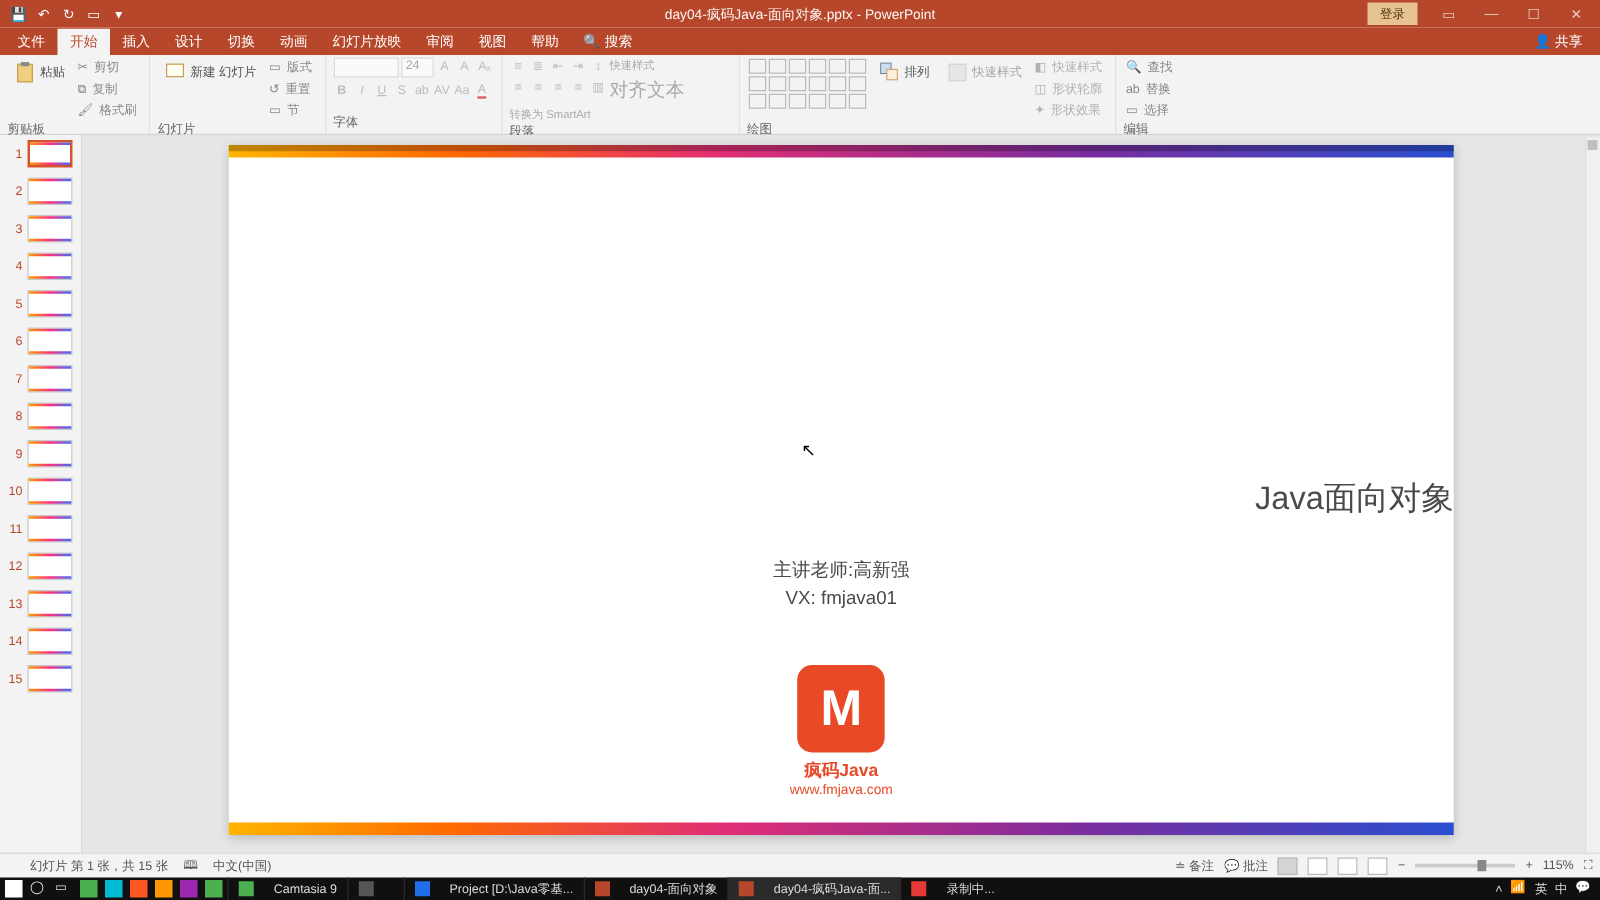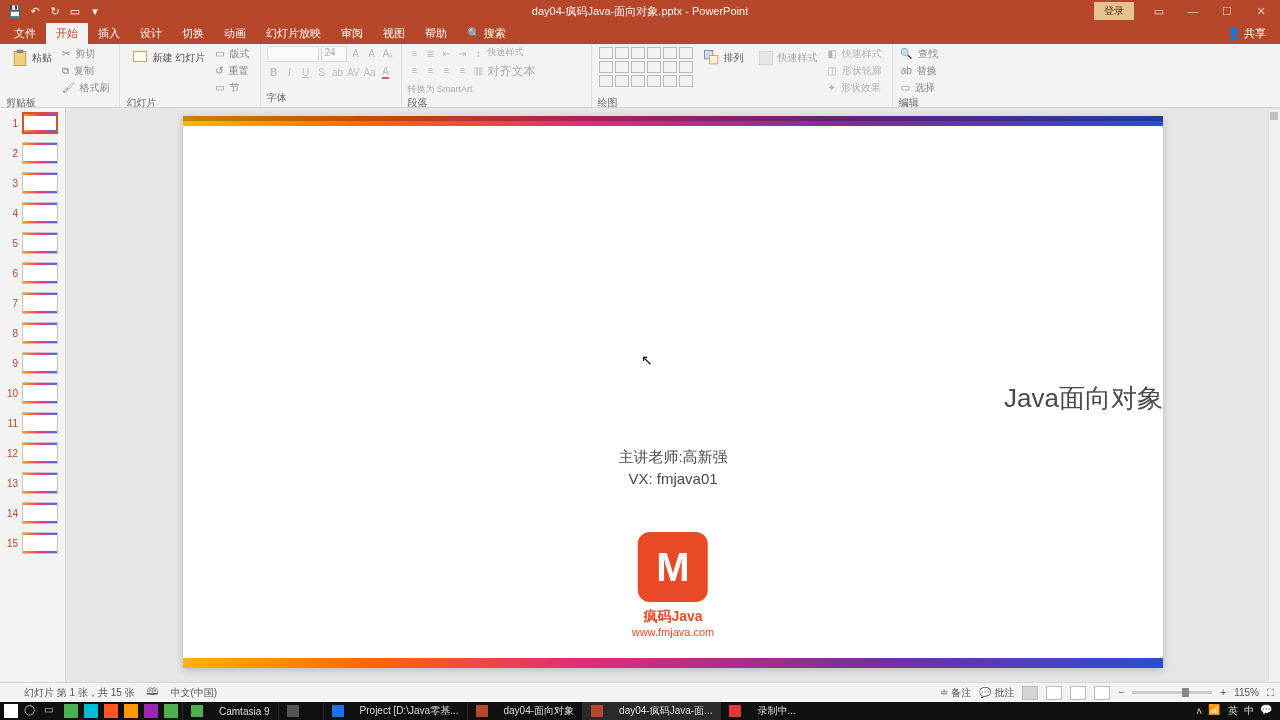--- a/index.html
+++ b/index.html
@@ -197,21 +197,21 @@
         <span class="ic">⇥</span>
         <span class="ic">↕</span>
         <span style="font-size:9px">快速样式</span>
       </div>
       <div class="icorow">
         <span class="ic">≡</span>
         <span class="ic">≡</span>
         <span class="ic">≡</span>
         <span class="ic">≡</span>
         <span class="ic">▥</span>
-        <span style="font-size:12px">对齐文本</span>
+        <span style="font-size:15px">对齐文本</span>
       </div>
       <div style="font-size:9px">转换为 SmartArt</div>
     </div>
     <div class="glabel">段落</div>
   </div>
 
   <div class="group" style="min-width:200px">
     <div class="area">
       <div style="line-height:0">
         <span class="shapecell"></span><span class="shapecell"></span><span class="shapecell"></span><span class="shapecell"></span><span class="shapecell"></span><span class="shapecell"></span><br>

